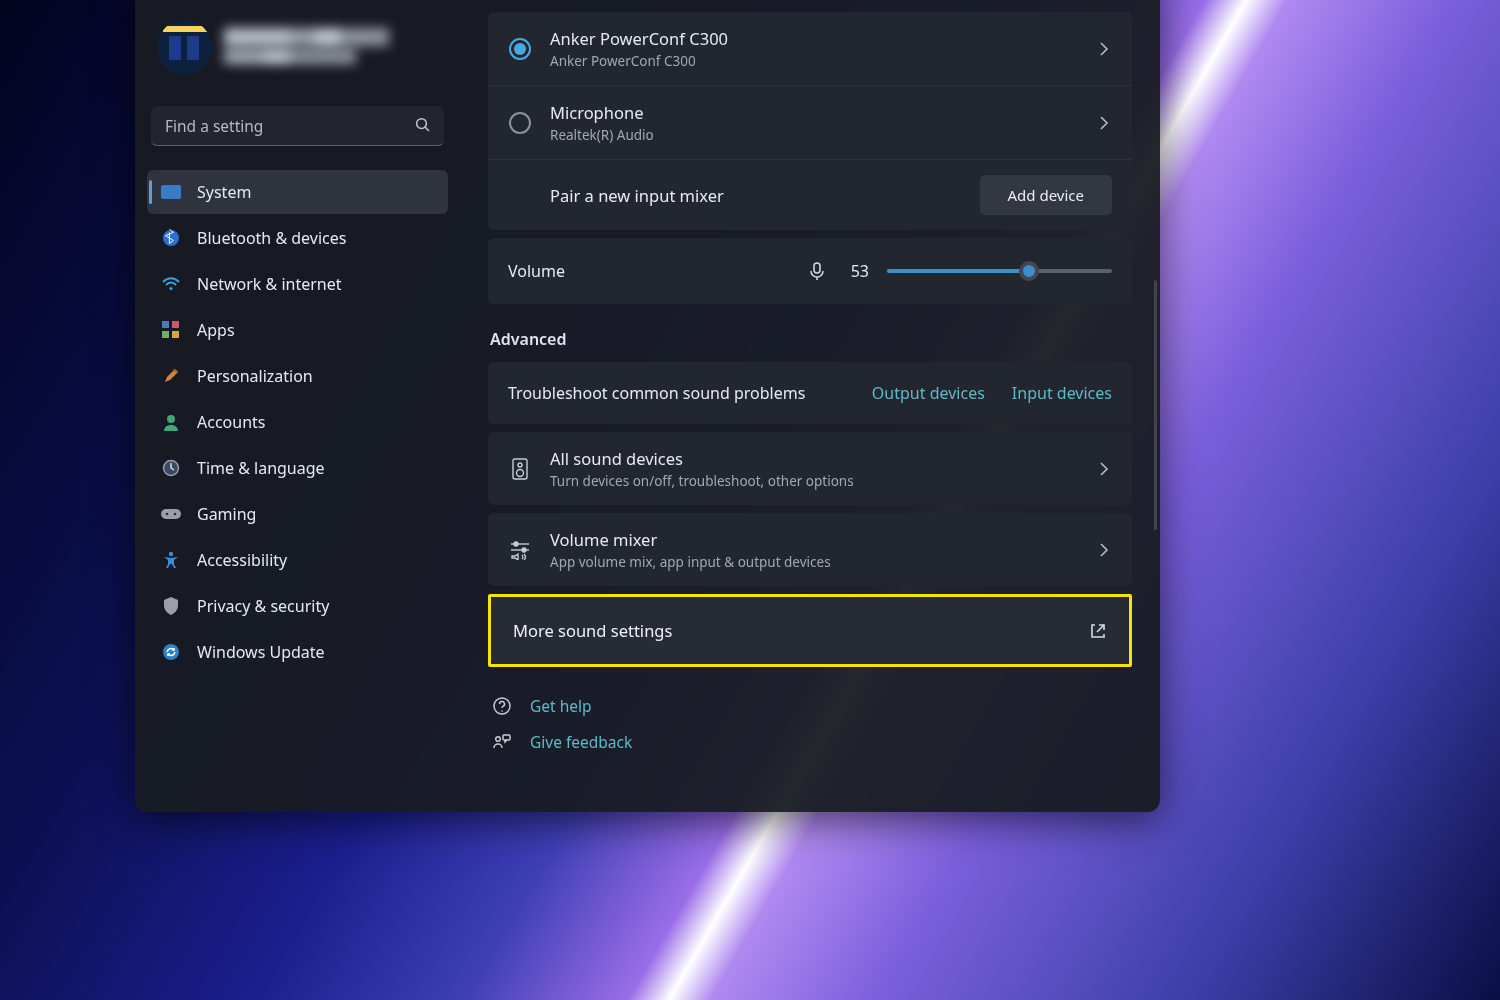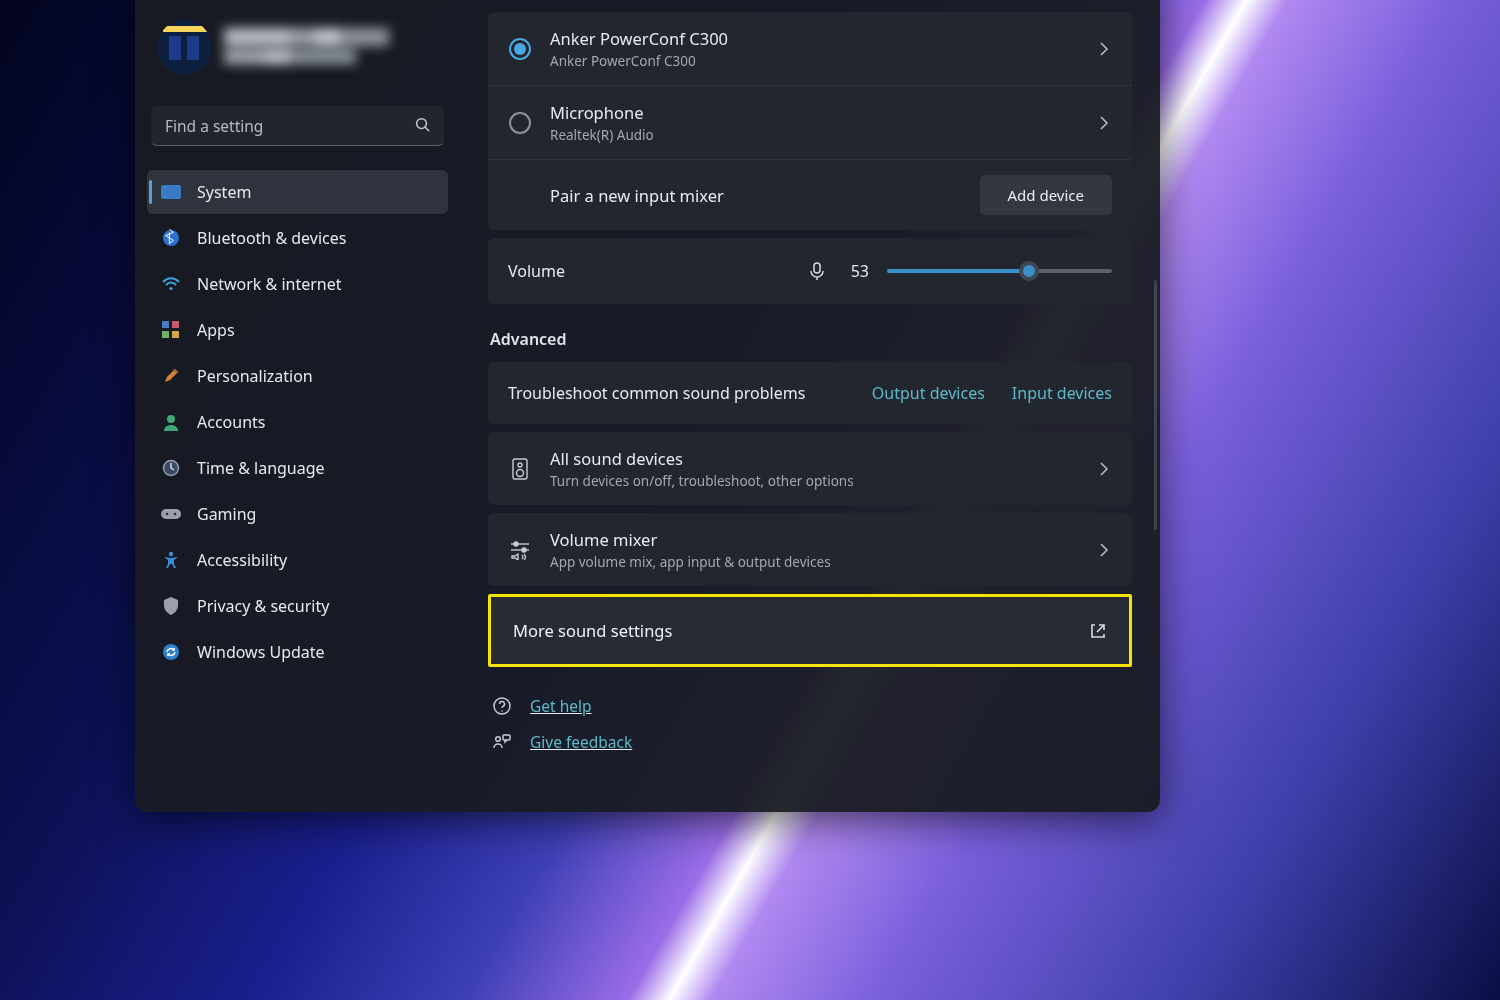--- a/index.html
+++ b/index.html
@@ -214,21 +214,21 @@
   }
   .more-row {
     display:flex; align-items:center;
     padding: 22px 22px;
     background: #272b34;
     border-radius: 4px;
     gap: 18px;
   }
   .more-row .title { flex:1; font-size: 16.5px; color:#eef1f6;}
 
-  .footer-links { margin-top: 28px; display:flex; flex-direction:column; gap: 14px; padding-left: 4px; text-decoration: underline;}
+  .footer-links { margin-top: 28px; display:flex; flex-direction:column; gap: 14px; padding-left: 4px;}
   .flink { display:flex; align-items:center; gap: 18px; font-size:15.5px; }
   .flink .t { color:#5fb9c9; cursor:pointer;}
   .flink .ficon { width:20px; height:20px; color:#c7cbd4;}
 
   
   svg { display:block; }
 </style>
 </head>
 <body>
 

